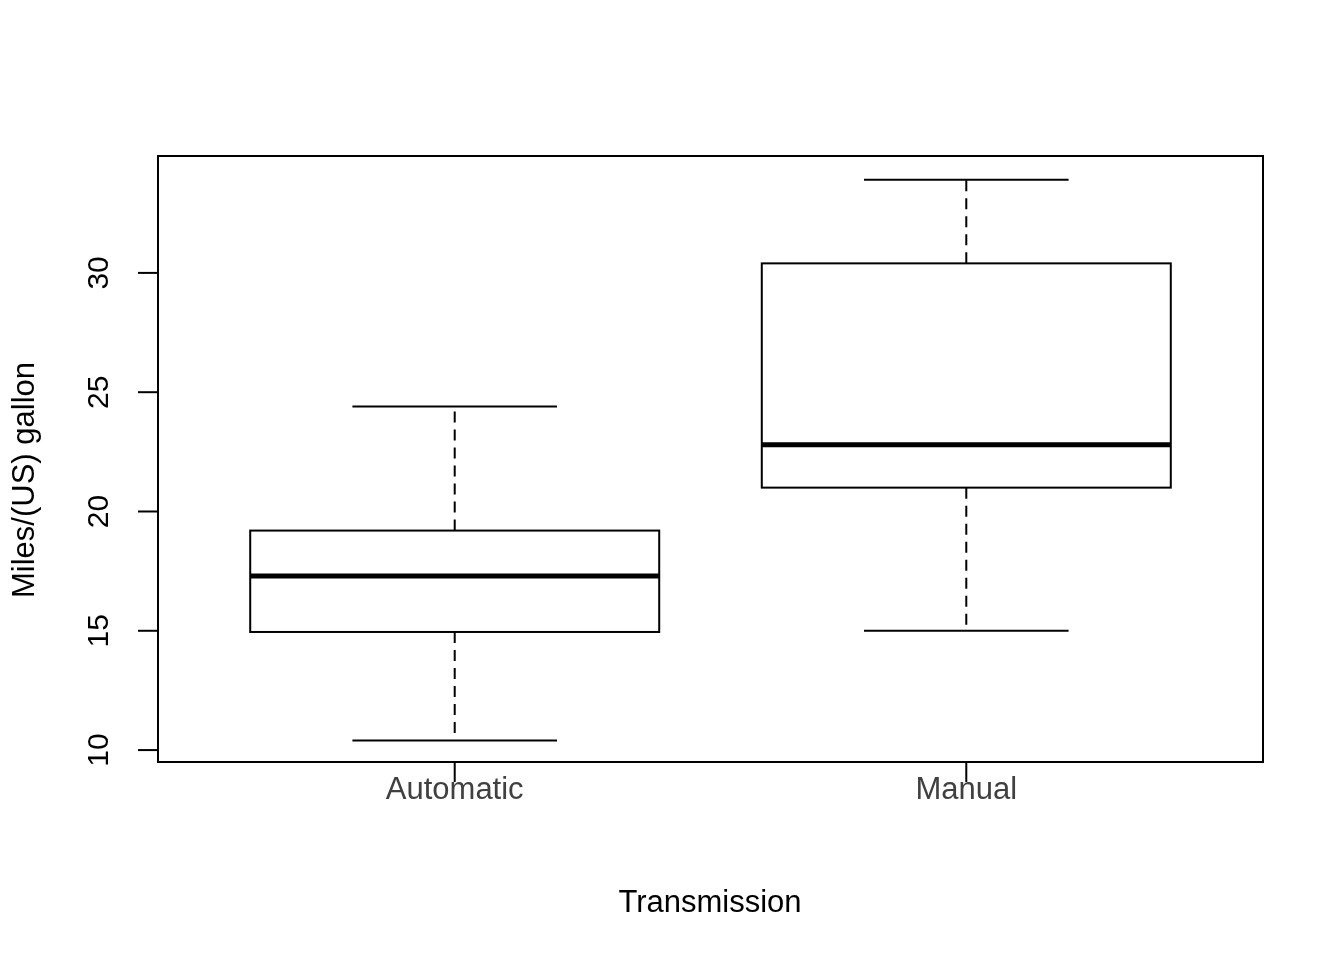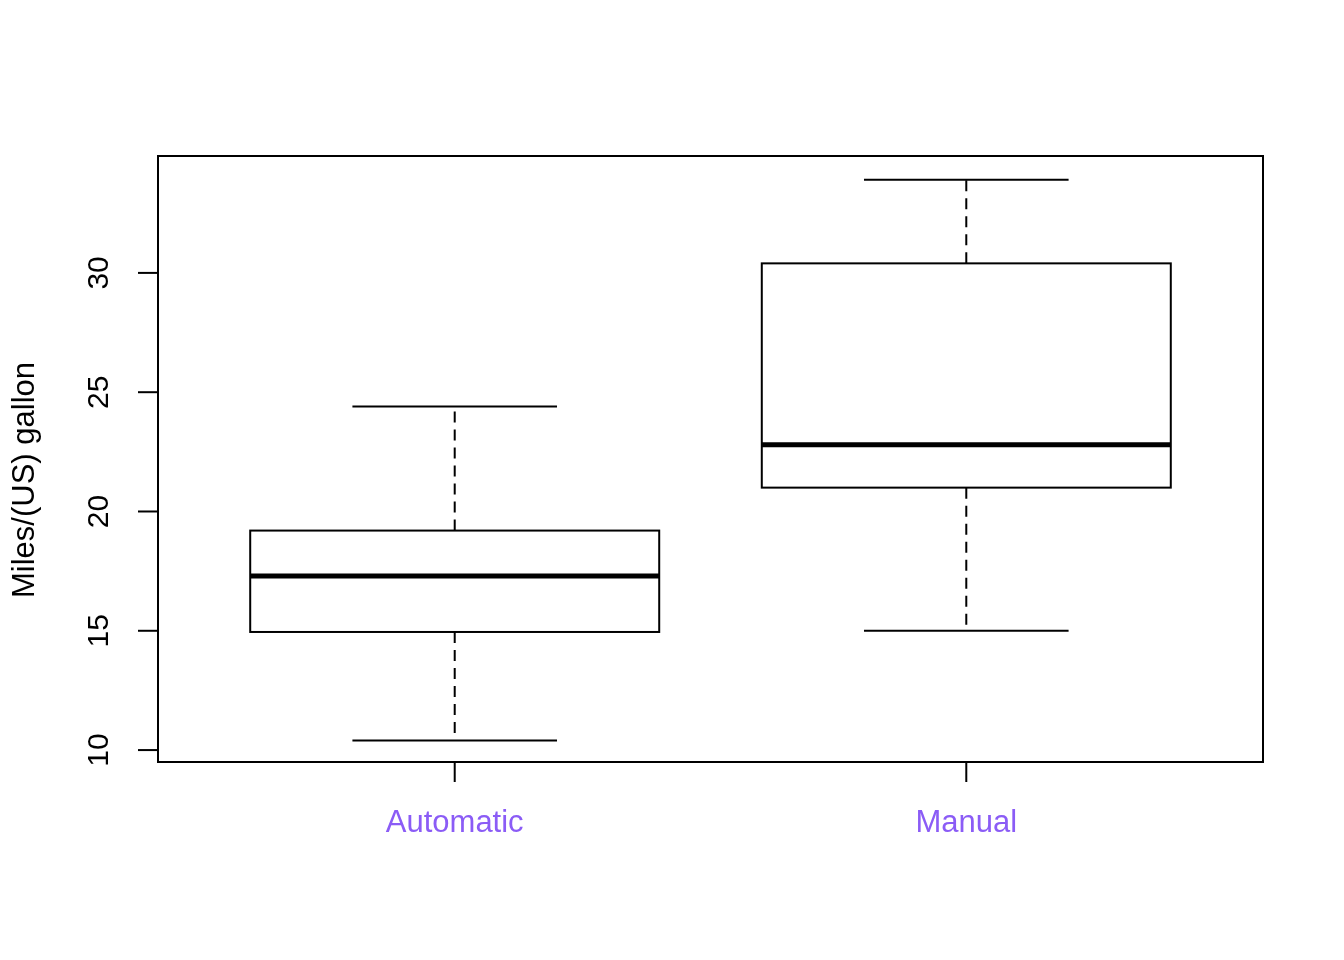--- a/index.html
+++ b/index.html
@@ -17,26 +17,26 @@
     position: absolute;
     font-size: 31px;
     line-height: 1.15;
     white-space: nowrap;
     color: #000000;
   }
   .xlab { left: 710px; top: 884px; transform: translateX(-50%); }
   .ylab { left: 24px; top: 480px; transform: translate(-50%, -50%) rotate(-90deg); }
   .cat-label {
     position: absolute;
-    top: 804px;
+    top: 771px;
     transform: translateX(-50%);
     font-size: 31px;
     line-height: 1.15;
     white-space: nowrap;
-    color: #8b5cf6;
+    color: #404040;
   }
   svg text {
     font-family: "Liberation Sans", "DejaVu Sans", sans-serif;
     fill: #000000;
   }
 </style>
 </head>
 <body>
 
 <div class="figure">
@@ -61,15 +61,16 @@
       <rect x="250.212962962963" y="530.5748031496063" width="409" height="101.39763779527561" fill="#ffffff" stroke="#000000" stroke-width="2"></rect>
       <line x1="250.212962962963" y1="575.9055118110236" x2="659.212962962963" y2="575.9055118110236" stroke="#000000" stroke-width="5"></line>
       <line x1="966.2870370370371" y1="263.3622047244095" x2="966.2870370370371" y2="179.85826771653547" stroke="#000000" stroke-width="2" stroke-dasharray="11,7"></line>
       <line x1="966.2870370370371" y1="487.6299212598425" x2="966.2870370370371" y2="630.7795275590552" stroke="#000000" stroke-width="2" stroke-dasharray="11,7"></line>
       <line x1="863.9870370370371" y1="179.85826771653547" x2="1068.5870370370371" y2="179.85826771653547" stroke="#000000" stroke-width="2"></line>
       <line x1="863.9870370370371" y1="630.7795275590552" x2="1068.5870370370371" y2="630.7795275590552" stroke="#000000" stroke-width="2"></line>
       <rect x="761.7870370370371" y="263.3622047244095" width="409" height="224.267716535433" fill="#ffffff" stroke="#000000" stroke-width="2"></rect>
       <line x1="761.7870370370371" y1="444.6850393700787" x2="1170.787037037037" y2="444.6850393700787" stroke="#000000" stroke-width="5"></line>
     </svg>
   <div class="axis-label ylab">Miles/(US) gallon</div>
+  <div class="axis-label xlab">Transmission</div>
   <div class="cat-label" style="left: 454.713px;">Automatic</div>
   <div class="cat-label" style="left: 966.287px;">Manual</div>
 </div>
 
 </body></html>

